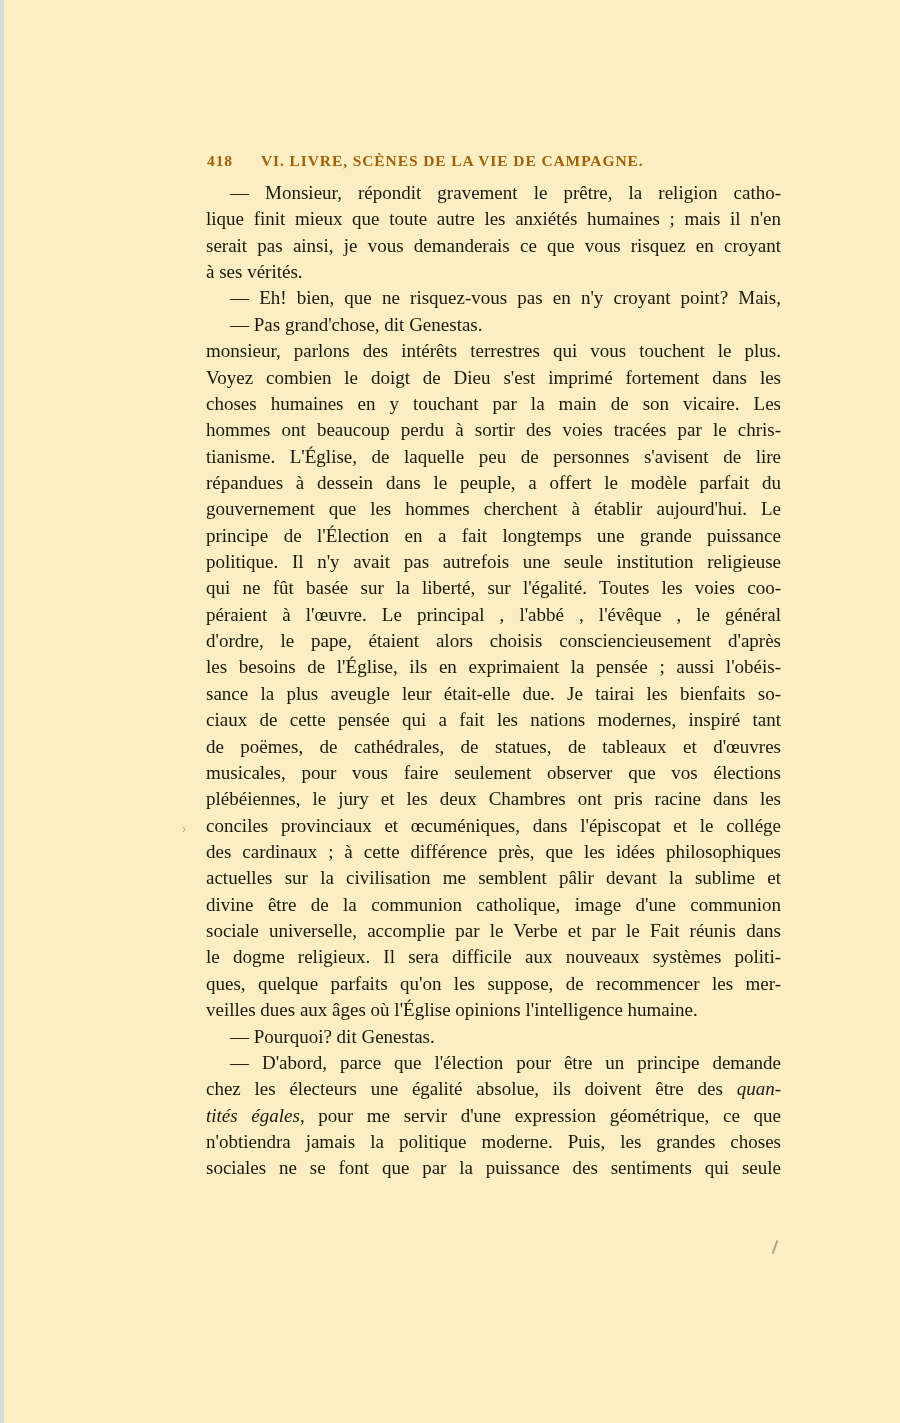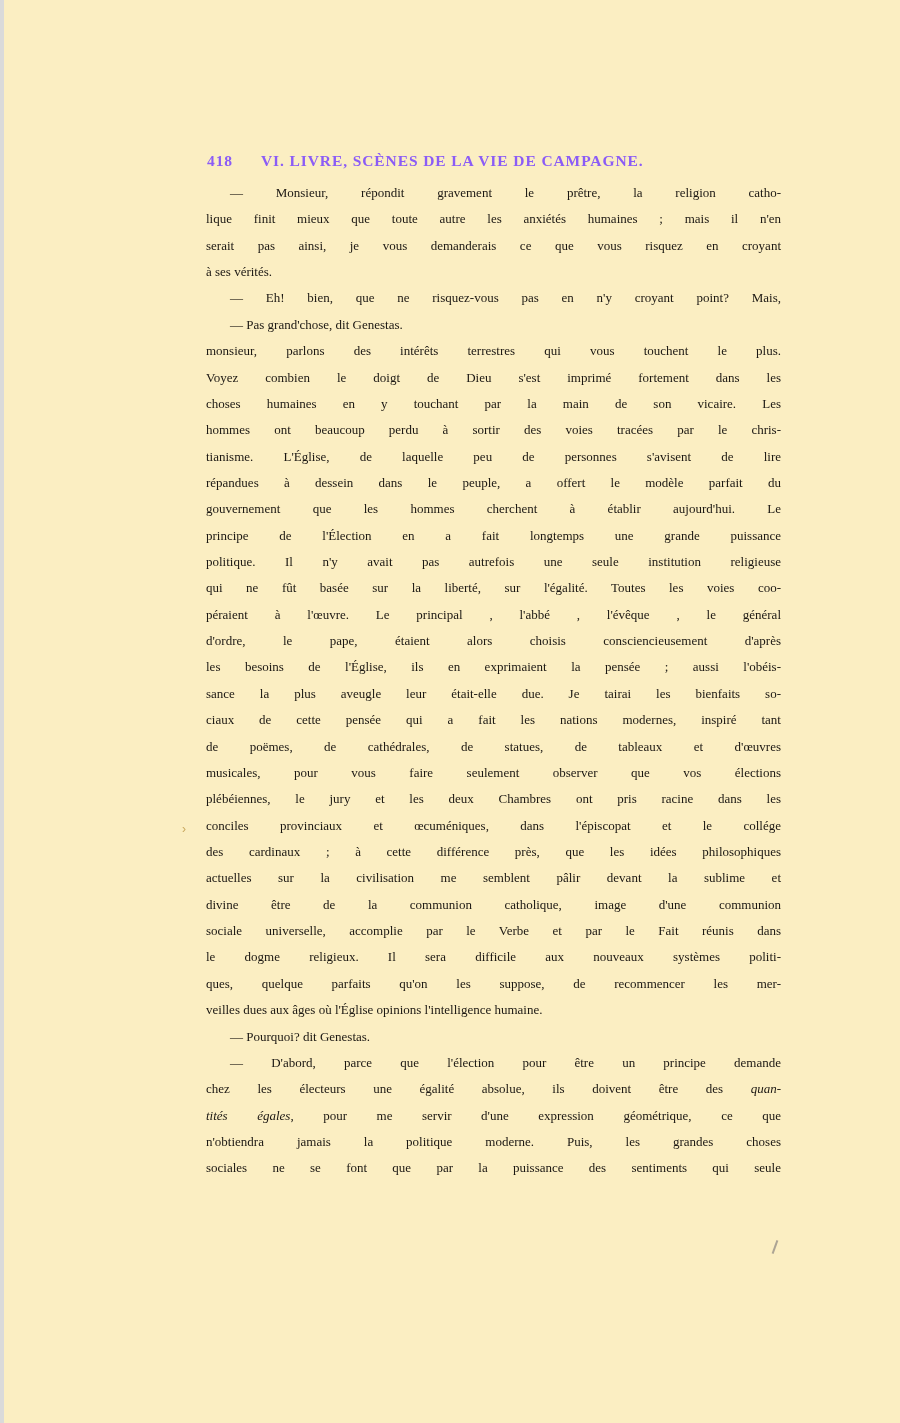--- a/index.html
+++ b/index.html
@@ -23,35 +23,35 @@
     }
     .running-head {
       position: absolute;
       left: 203px;
       top: 152px;
       width: 575px;
       height: 24px;
       font-family: "Liberation Serif", serif;
       font-weight: bold;
       font-size: 15.5px;
-      color: #8b5cf6;
+      color: #a16207;
       white-space: nowrap;
       letter-spacing: 0.9px;
     }
     .running-head .folio {
       display: inline-block;
       width: 54px;
     }
     .text-block {
       position: absolute;
       left: 202px;
       top: 180px;
       width: 575px;
       font-family: "Liberation Serif", serif;
-      font-size: 13px;
+      font-size: 19px;
       color: #1b1712;
     }
     .line {
       height: 26.37px;
       line-height: 26.37px;
       white-space: nowrap;
       text-align: justify;
       text-align-last: justify;
       overflow: visible;
     }

